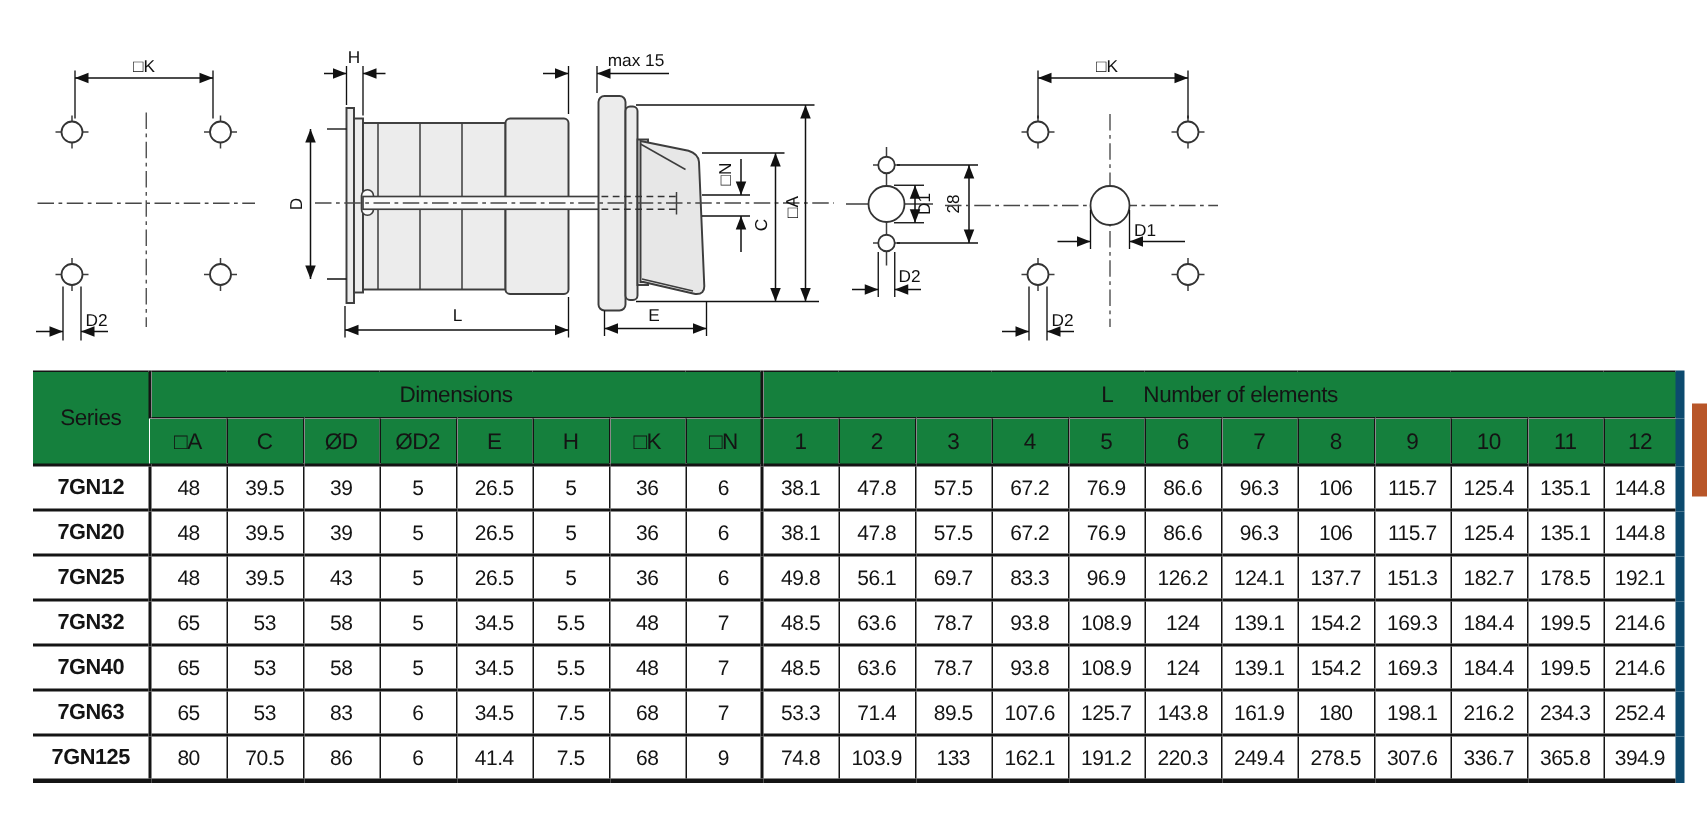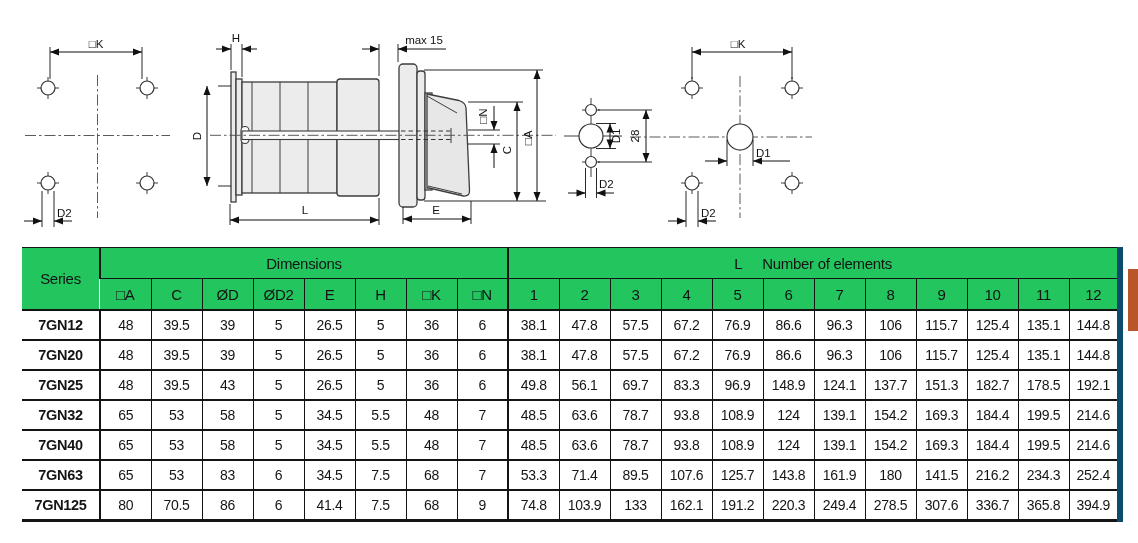--- a/index.html
+++ b/index.html
@@ -15,21 +15,21 @@
   .ext{stroke:#111;stroke-width:0.9;fill:none;}
   .cl{stroke:#474747;stroke-width:0.9;fill:none;stroke-dasharray:11 3 2.5 3;}
   .hid{stroke:#333;stroke-width:1;fill:none;stroke-dasharray:4.5 3;}
   .hole{fill:#fff;stroke:#333;stroke-width:1.2;}
   .lb{font:11.5px "Liberation Sans","DejaVu Sans",sans-serif;fill:#111;}
   
   #tblwrap{position:absolute;left:22px;top:247px;}
   table{border-collapse:collapse;table-layout:fixed;width:1098px;border-top:1px solid #141414;}
   th,td{padding:0;text-align:center;vertical-align:middle;overflow:hidden;white-space:nowrap;
         border-left:1px solid #141414;letter-spacing:-0.3px;}
-  th{font-weight:normal;font-size:15px;background:#22c55e;height:30px;}
+  th{font-weight:normal;font-size:15px;background:#15803d;height:30px;}
   td{font-size:14px;height:28px;background:#fff;border-top:2px solid #141414;}
   thead tr:first-child th{border-top:none;}
   thead tr:nth-child(2) th{border-top:1.5px solid #141414;}
   tbody tr:first-child td{border-top:2.5px solid #141414;margin-top:16px;}
   tbody tr:last-child td{border-bottom:3px solid #141414;}
   th:first-child,td:first-child{border-left:none;text-align:center;}
   .sec{border-left-width:2px;}
   .lastcol{border-right:6px solid #0c4a6e;}
   td.series{font-weight:bold;font-size:14.5px;}
   .lnum{display:inline-block;margin-right:20px;}
@@ -287,21 +287,21 @@
             <td>5</td>
             <td>26.5</td>
             <td>5</td>
             <td>36</td>
             <td>6</td>
             <td class="sec">49.8</td>
             <td class="">56.1</td>
             <td class="">69.7</td>
             <td class="">83.3</td>
             <td class="">96.9</td>
-            <td class="">148.9</td>
+            <td class="">126.2</td>
             <td class="">124.1</td>
             <td class="">137.7</td>
             <td class="">151.3</td>
             <td class="">182.7</td>
             <td class="">178.5</td>
             <td class=" lastcol">192.1</td>
           </tr>
           <tr>
             <td class="series">7GN32</td>
             <td class="sec">65</td>
@@ -359,21 +359,21 @@
             <td>68</td>
             <td>7</td>
             <td class="sec">53.3</td>
             <td class="">71.4</td>
             <td class="">89.5</td>
             <td class="">107.6</td>
             <td class="">125.7</td>
             <td class="">143.8</td>
             <td class="">161.9</td>
             <td class="">180</td>
-            <td class="">141.5</td>
+            <td class="">198.1</td>
             <td class="">216.2</td>
             <td class="">234.3</td>
             <td class=" lastcol">252.4</td>
           </tr>
           <tr>
             <td class="series">7GN125</td>
             <td class="sec">80</td>
             <td>70.5</td>
             <td>86</td>
             <td>6</td>

